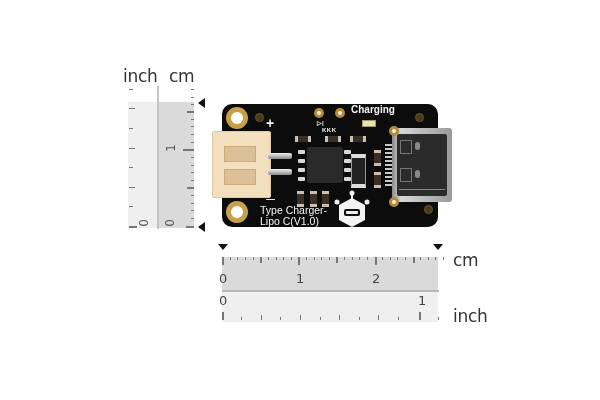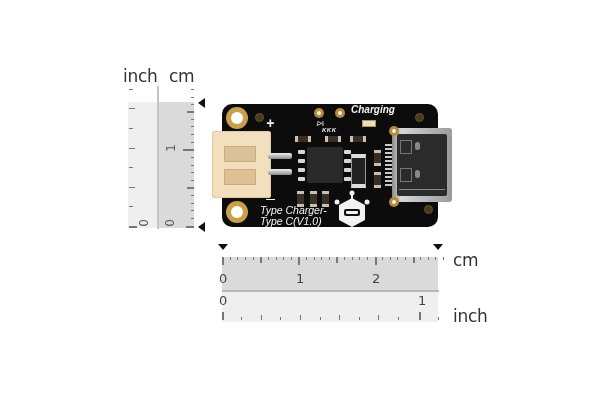--- a/index.html
+++ b/index.html
@@ -28,21 +28,21 @@
 
     
     #board { left: 222px; top: 104px; width: 216px; height: 123px; background: #0c0c0c; border-radius: 10px; }
     .hole { position: absolute; width: 22px; height: 22px; border-radius: 50%; background: #c8a04a; }
     .hole::after { content: ""; position: absolute; left: 5px; top: 5px; width: 12px; height: 12px; border-radius: 50%; background: #fff; }
     .pad-hole { position: absolute; width: 10px; height: 10px; border-radius: 50%; background: #b58a3a; }
     .pad-hole::after { content: ""; position: absolute; left: 3px; top: 3px; width: 4px; height: 4px; border-radius: 50%; background: #f7f0dc; }
     .via { position: absolute; width: 7px; height: 7px; border-radius: 50%; background: #4a3a1c; border: 1px solid #6a5328; }
     .smd { position: absolute; background: #3a2f27; border-left: 3px solid #c9c0b0; border-right: 3px solid #c9c0b0; }
     .smd-v { position: absolute; background: #3a2f27; border-top: 3px solid #c9c0b0; border-bottom: 3px solid #c9c0b0; }
-    .silk { position: absolute; color: #f2f2f2; font-family: "Liberation Sans", sans-serif; font-weight: bold; font-style: italic; }
+    .silk { position: absolute; color: #f2f2f2; font-family: "Liberation Sans", sans-serif; font-weight: bold; }
 
     #jst { left: 212px; top: 131px; width: 57px; height: 65px; background: #f2dfbd; border: 1px solid #e2c89b; border-radius: 2px; }
     .jst-slot { position: absolute; left: 11px; width: 30px; height: 14px; background: #dcc198; border: 1px solid #cbab78; }
     .pin { position: absolute; height: 6px; width: 24px; background: linear-gradient(#f1f1f1, #8a8a8a); border-radius: 2px; }
 
     #ic { left: 307px; top: 147px; width: 36px; height: 36px; background: #2a2a2a; border-radius: 2px; }
     .ic-pin { position: absolute; width: 7px; height: 4px; background: #d8d8d8; border-radius: 1px; }
 
     #usbc { left: 392px; top: 128px; width: 60px; height: 74px; background: linear-gradient(90deg, #8a8a8a, #d8d8d8 15%, #bdbdbd 50%, #9a9a9a); border-radius: 3px; }
     #usbc-inner { left: 397px; top: 134px; width: 50px; height: 62px; background: #2b2b2b; border-radius: 2px; }
@@ -211,21 +211,21 @@
   <line x1="18" y1="3" x2="18" y2="9" stroke="#f2f2f2" stroke-width="2"></line>
   <circle cx="3" cy="12" r="2.5" fill="#f2f2f2"></circle>
   <circle cx="33" cy="12" r="2.5" fill="#f2f2f2"></circle>
   <polygon points="18,8 31,15 31,30 18,37 5,30 5,15" fill="#f2f2f2"></polygon>
   <rect x="10" y="19" width="16" height="7" rx="2" fill="#111"></rect>
   <rect x="12" y="21" width="12" height="3" rx="1" fill="#f2f2f2"></rect>
 </svg>
 
 <div class="silk" style="left:260px; top:205px; font-size:10.5px; line-height:11px; font-weight:normal;">
   <div>Type Charger-</div>
-  <div>Type C(V1.0)</div>
+  <div>Lipo C(V1.0)</div>
 </div>
 
 <div>
   <div class="usb-pin" style="left:385px; top:144px;"></div>
   <div class="usb-pin" style="left:385px; top:148px;"></div>
   <div class="usb-pin" style="left:385px; top:152px;"></div>
   <div class="usb-pin" style="left:385px; top:156px;"></div>
   <div class="usb-pin" style="left:385px; top:160px;"></div>
   <div class="usb-pin" style="left:385px; top:164px;"></div>
   <div class="usb-pin" style="left:385px; top:168px;"></div>

